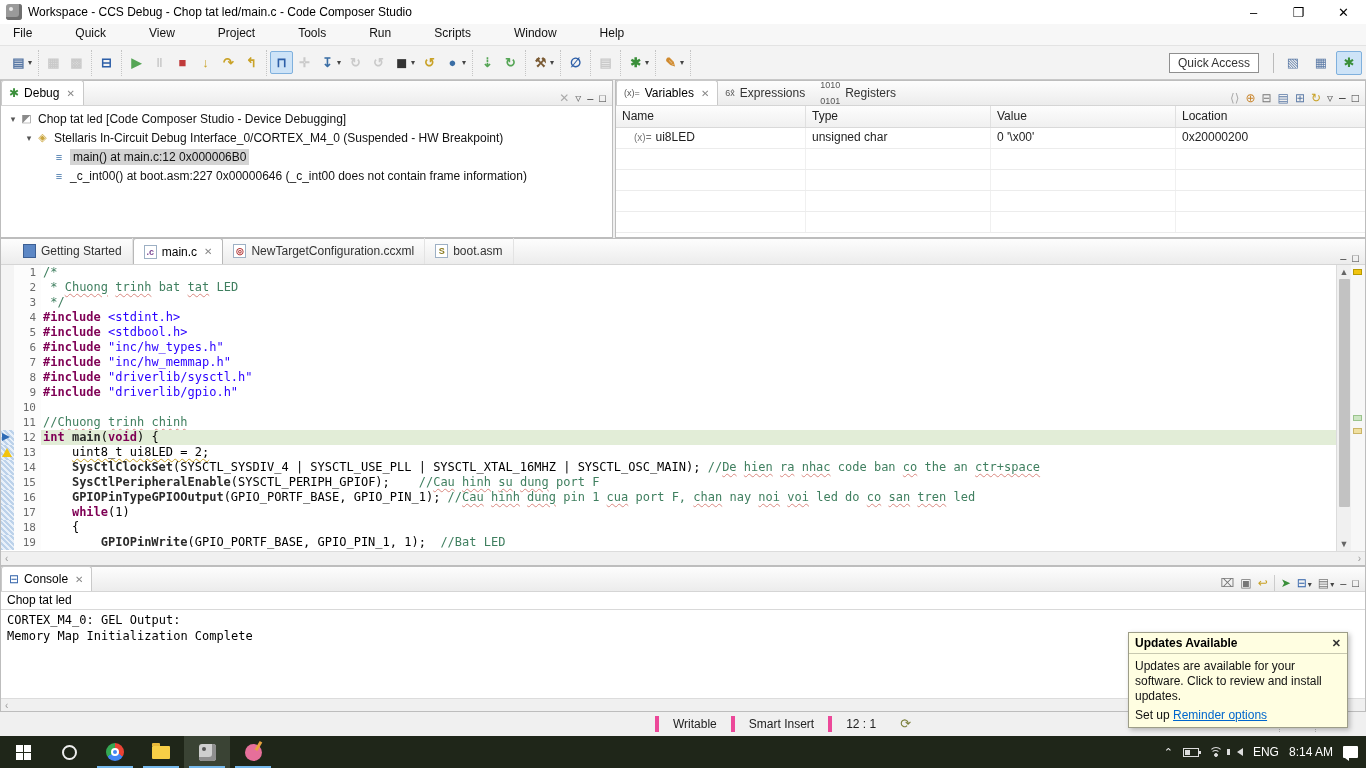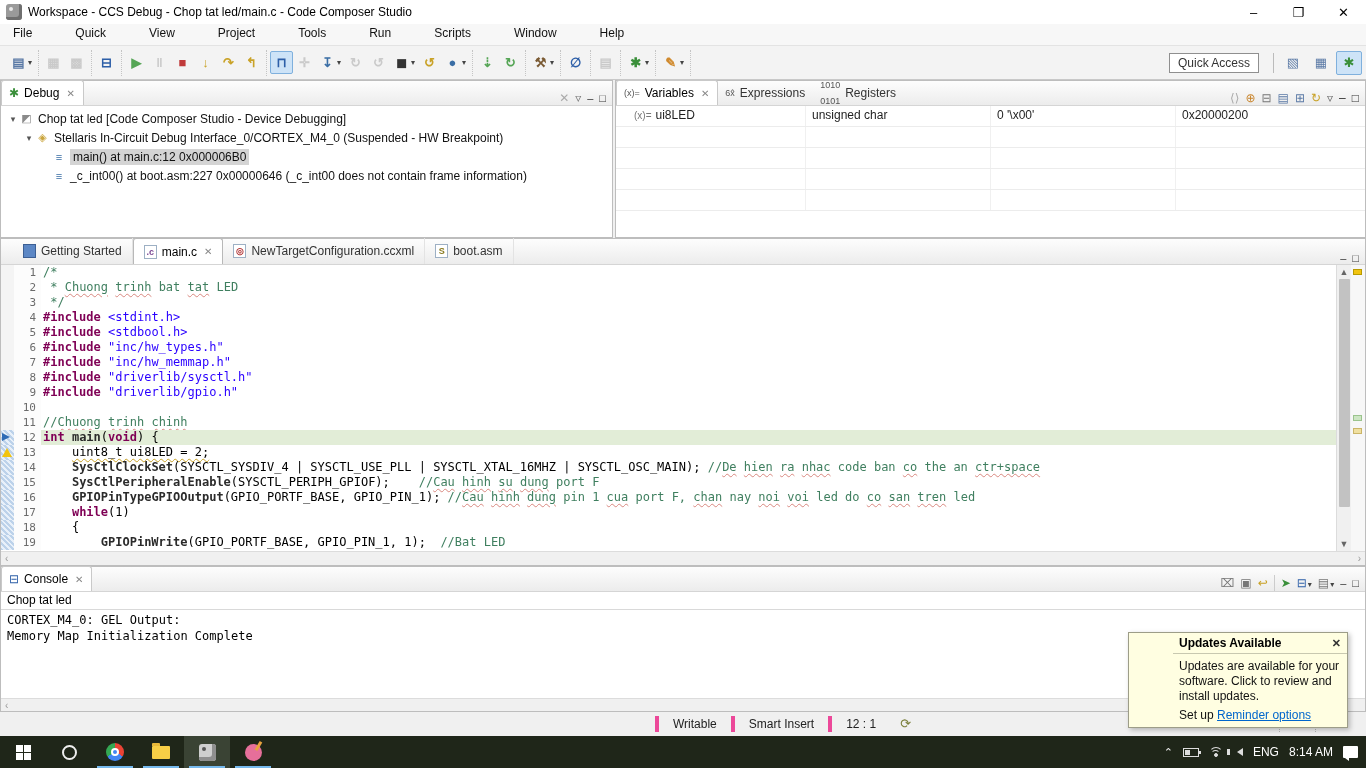--- a/index.html
+++ b/index.html
@@ -108,21 +108,21 @@
   
   .statusbar { height:24px; background:#f0f0f0; display:flex; align-items:center; font-size:12px; color:#222; }
   .sb-spacer { width:655px; }
   .sb-cell { padding:0 14px; height:16px; line-height:16px; border-left:4px solid #ec4899; }
   .sb-icon-cell { border-left:none; padding:0 10px; }
   .sb-right { margin-left:auto; display:flex; align-items:center; padding-right:50px; }
   .sb-le { border-left:1px dotted #b5b5b5; border-right:1px dotted #b5b5b5; padding:0 10px; height:16px; line-height:16px; }
   .sb-upd-ico { color:#7a7f3a; font-size:13px; }
 
   
-  .popup { position:absolute; left:1128px; top:632px; width:220px; background:#fffee1; border:1px solid #9d9d88; box-shadow:2px 2px 5px rgba(0,0,0,.25); font-size:12px; z-index:50;padding-left:44px; }
+  .popup { position:absolute; left:1128px; top:632px; width:220px; background:#fffee1; border:1px solid #9d9d88; box-shadow:2px 2px 5px rgba(0,0,0,.25); font-size:12px; z-index:50; }
   .popup-title { display:flex; align-items:center; font-weight:bold; color:#000; padding:3px 6px; border-bottom:1px solid #c8c8b0; }
   .popup-close { margin-left:auto; color:#333; font-size:11px; }
   .popup-body { padding:5px 6px 2px 6px; color:#111; line-height:15px; }
   .popup-setup { padding:2px 6px 5px 6px; color:#111; }
   .popup-link { color:#0066cc; text-decoration:underline; }
 
   
   .taskbar { height:32px; background:#1f2619; display:flex; align-items:stretch; position:relative; }
   .tb-app { width:46px; display:flex; align-items:center; justify-content:center; position:relative; }
   .tb-app.focused { background:#3a4334; }
@@ -364,20 +364,26 @@
             <span class="vt-ico" style="color: rgb(119, 119, 119);">⊟</span>
             <span class="vt-ico" style="color: rgb(91, 122, 166);">▤</span>
             <span class="vt-ico" style="color: rgb(91, 122, 166);">⊞</span>
             <span class="vt-ico" style="color: rgb(201, 162, 39);">↻</span>
             <span class="vt-ico" style="color: rgb(102, 102, 102);">▿</span>
             <span class="vt-ico" style="color: rgb(51, 51, 51);">‒</span>
             <span class="vt-ico" style="color: rgb(51, 51, 51);">□</span>
           </div>
         </div>
       <div class="vars-table">
+        <div class="vars-header" id="vars-header">
+            <div class="col c0">Name</div>
+            <div class="col c1">Type</div>
+            <div class="col c2">Value</div>
+            <div class="col c3">Location</div>
+          </div>
         <div id="vars-rows">
             <div class="vars-row">
               <div class="col c0" style="padding-left: 18px;"><span class="var-ico">(x)=</span><span>ui8LED</span></div>
               <div class="col c1">unsigned char</div>
               <div class="col c2">0 '\x00'</div>
               <div class="col c3">0x20000200</div>
             </div>
             <div class="vars-row">
               <div class="col c0"></div>
               <div class="col c1"></div>

